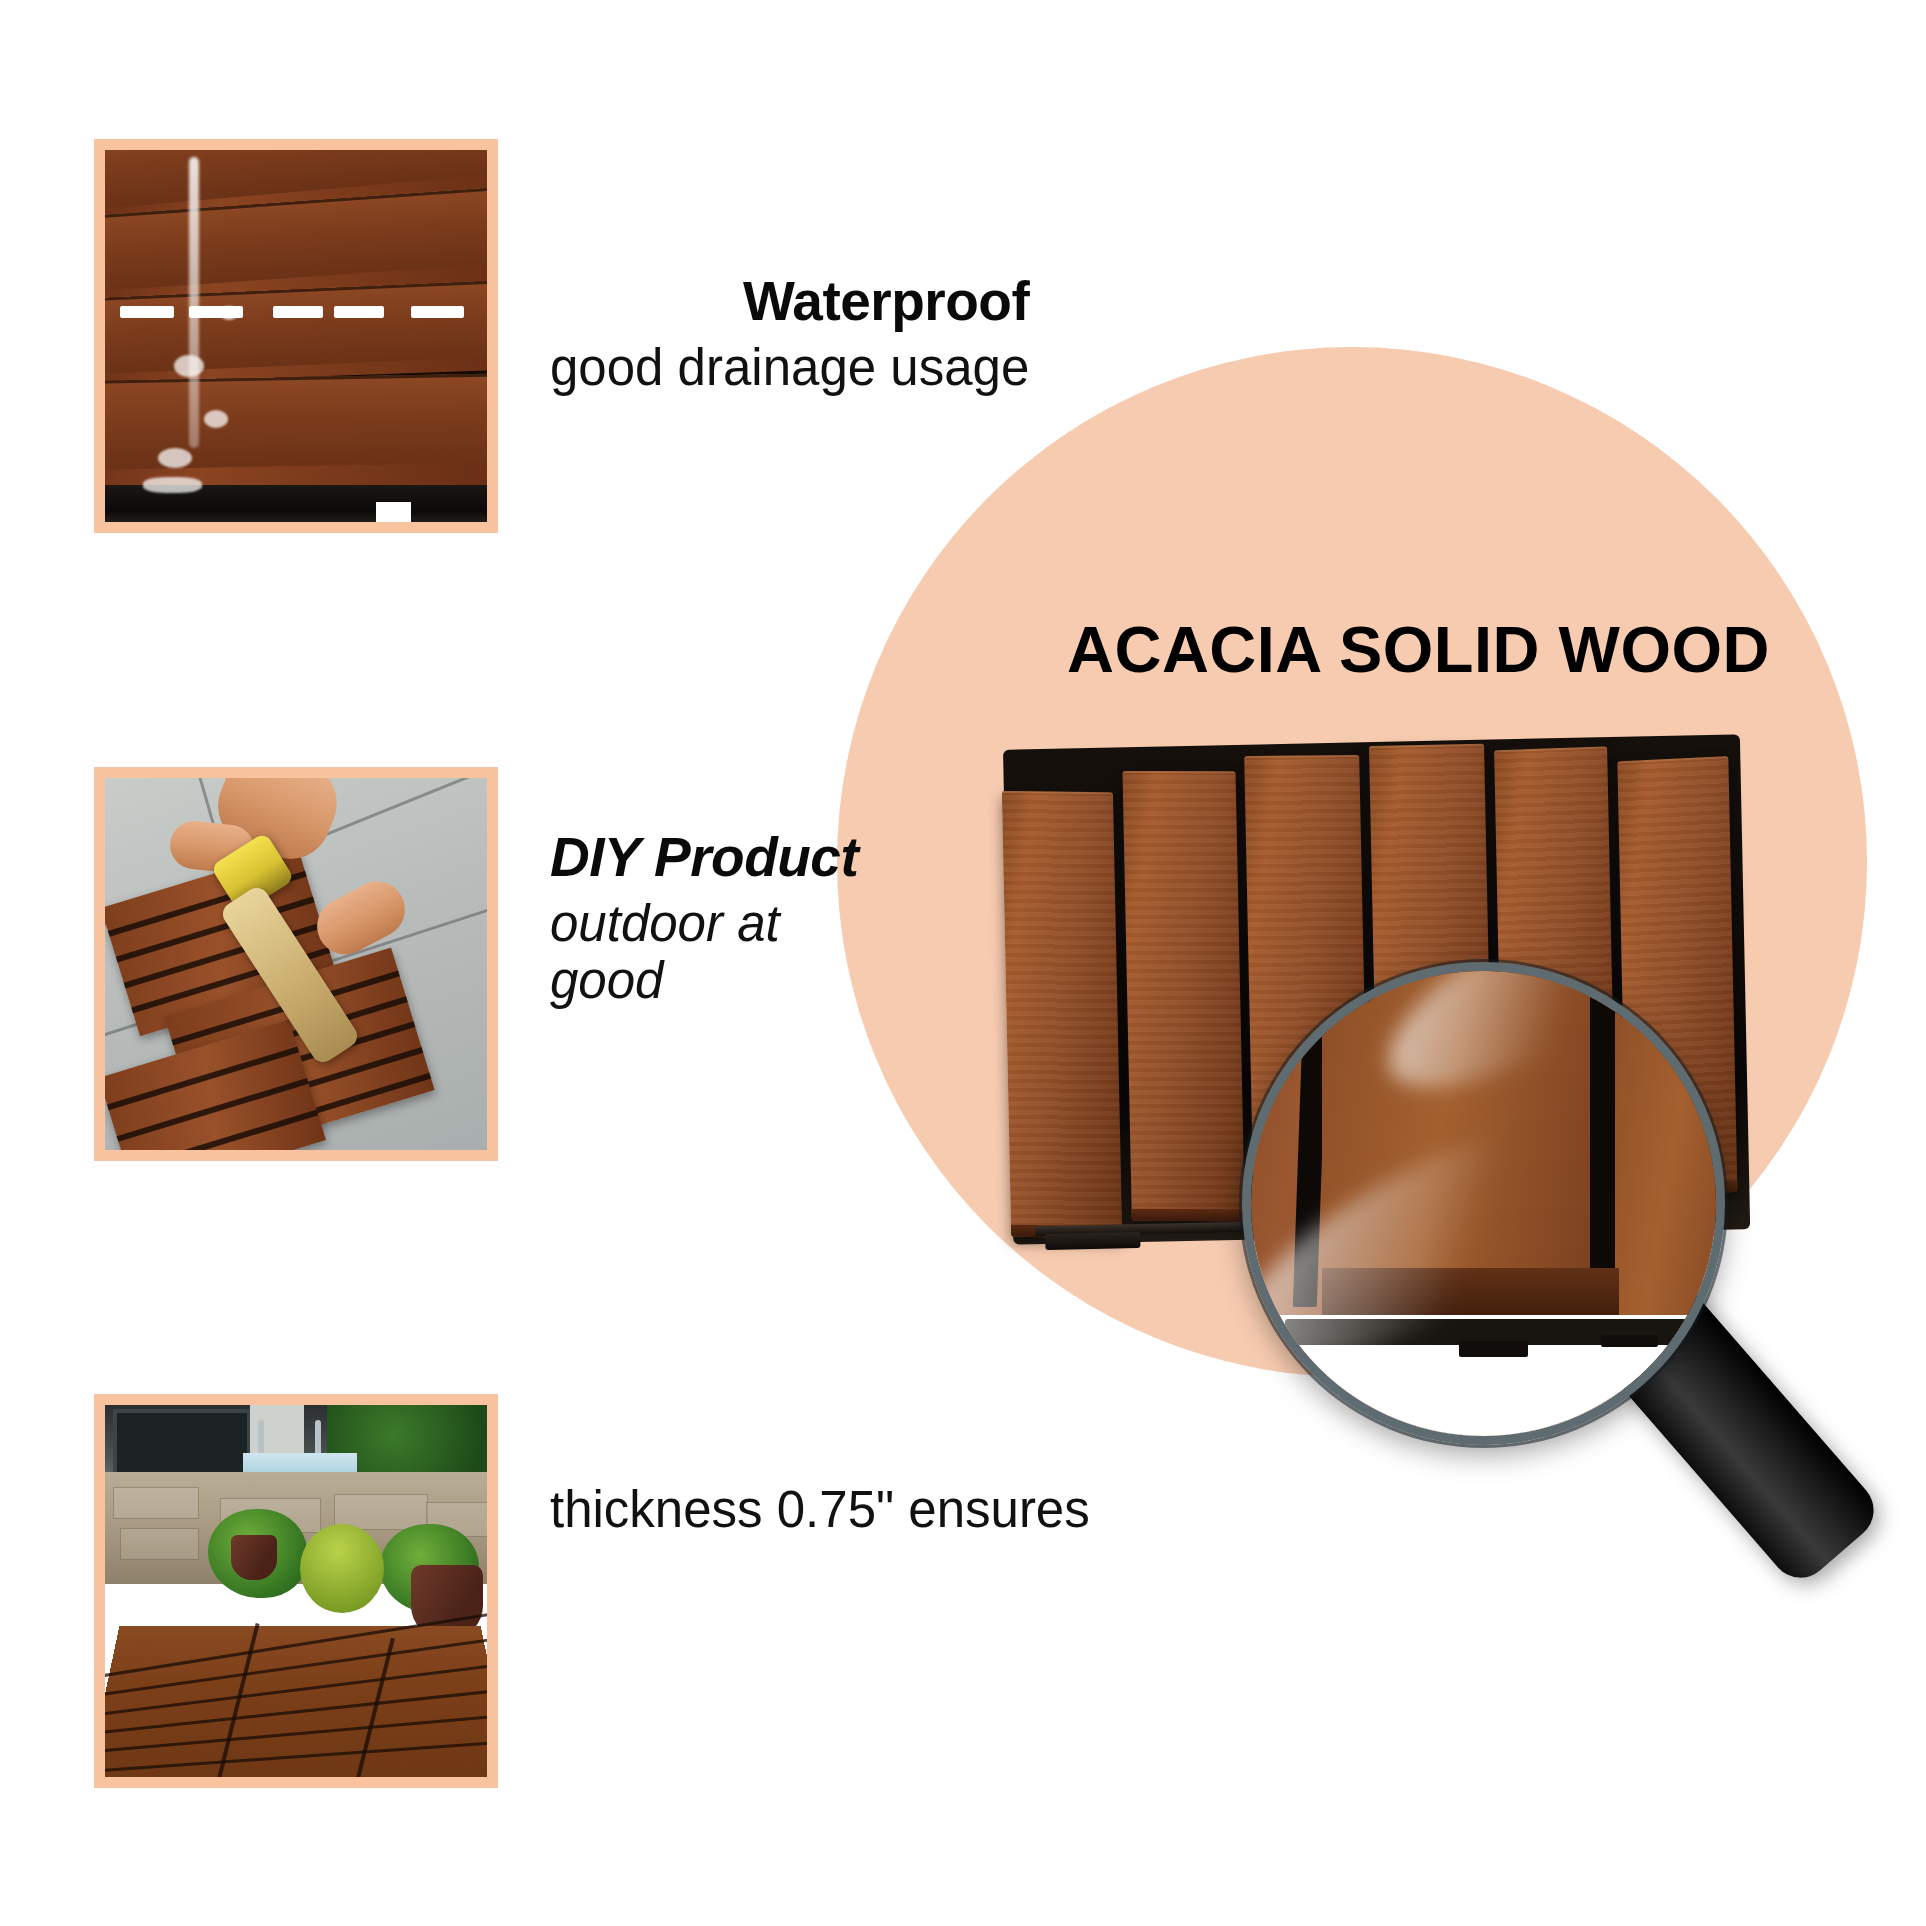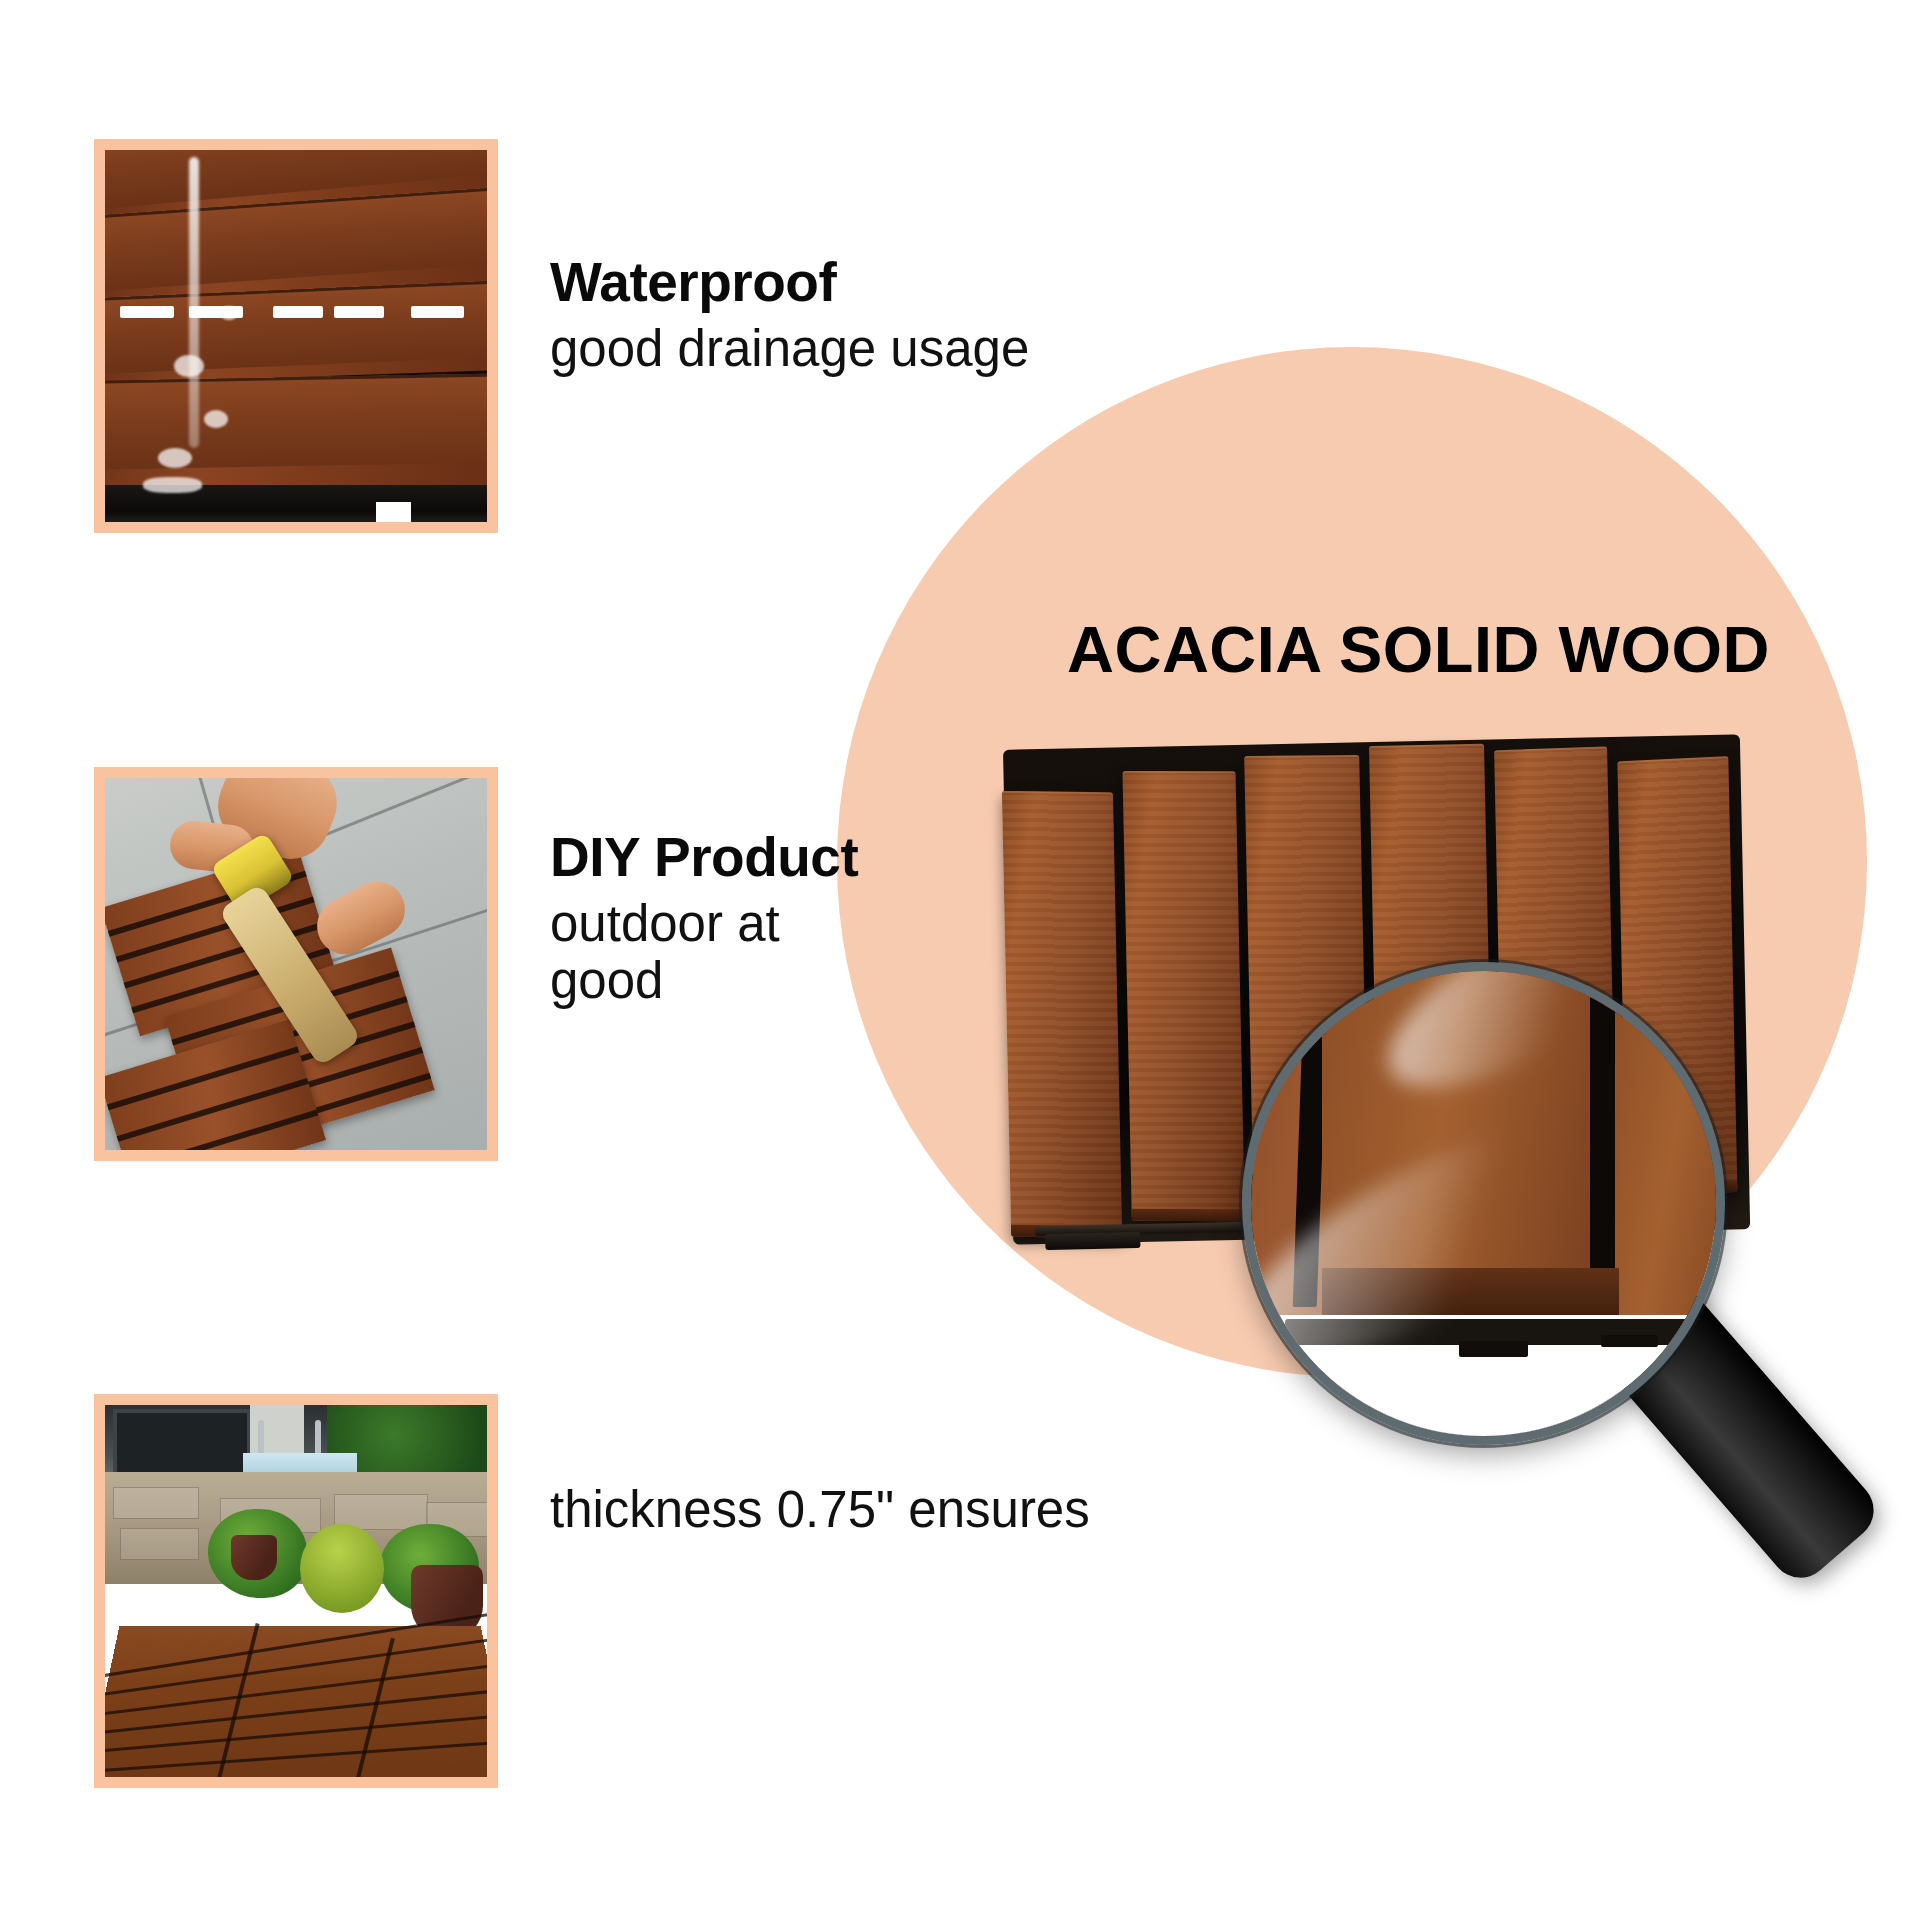--- a/index.html
+++ b/index.html
@@ -304,21 +304,21 @@
         <div class="p1-slot" style="left:80%;width:14%;"></div>
         <div style="position:absolute;left:71%;bottom:0;width:9%;height:5.5%;background:#fff;"></div>
         <div class="p1-stream" style="left:22%;top:2%;height:78%;"></div>
         <div class="p1-water" style="left:18%;top:55%;width:30px;height:22px;"></div>
         <div class="p1-water" style="left:26%;top:70%;width:24px;height:18px;"></div>
         <div class="p1-water" style="left:14%;top:80%;width:34px;height:20px;"></div>
         <div class="p1-water" style="left:30%;top:42%;width:18px;height:14px;"></div>
         <div class="p1-water" style="left:10%;top:88%;width:59px;height:16px;border-radius:40%;"></div>
       </div>
     </div>
-    <div class="ftext" style="left:550px;top:255px;">
+    <div class="ftext" style="left:550px;top:274px;text-align:right;">
       <div class="fhead">Waterproof</div>
       <div class="fsub">
         <div>good drainage usage</div>
       </div>
     </div>
   </div>
 
   <div class="feature" style="top:0;">
     <div class="photo-frame" style="left:94px;top:767px;width:404px;height:394px;border-color:#F9C3A0;">
       <div class="photo">
@@ -347,21 +347,21 @@
         </div>
 
         <div class="p2-arm" style="left:30%;top:-6%;width:30%;height:26%;transform:rotate(22deg);"></div>
         <div class="p2-arm" style="left:17%;top:12%;width:22%;height:13%;transform:rotate(6deg);"></div>
         <div class="p2-arm" style="left:55%;top:30%;width:24%;height:15%;transform:rotate(-28deg);"></div>
 
         <div class="p2-mallet-head" style="left:30%;top:18%;width:17%;height:15%;transform:rotate(-32deg);"></div>
         <div class="p2-handle" style="left:42%;top:28%;width:13%;height:50%;transform:rotate(-33deg);"></div>
       </div>
     </div>
-    <div class="ftext" style="left:550px;top:830px;">
+    <div class="ftext" style="left:550px;top:830px;font-style:italic;">
       <div class="fhead">DIY Product</div>
       <div class="fsub">
         <div>outdoor at</div>
         <div>good</div>
       </div>
     </div>
   </div>
 
   <div class="feature" style="top:0;">
     <div class="photo-frame" style="left:94px;top:1394px;width:404px;height:394px;border-color:#F9C3A0;">

